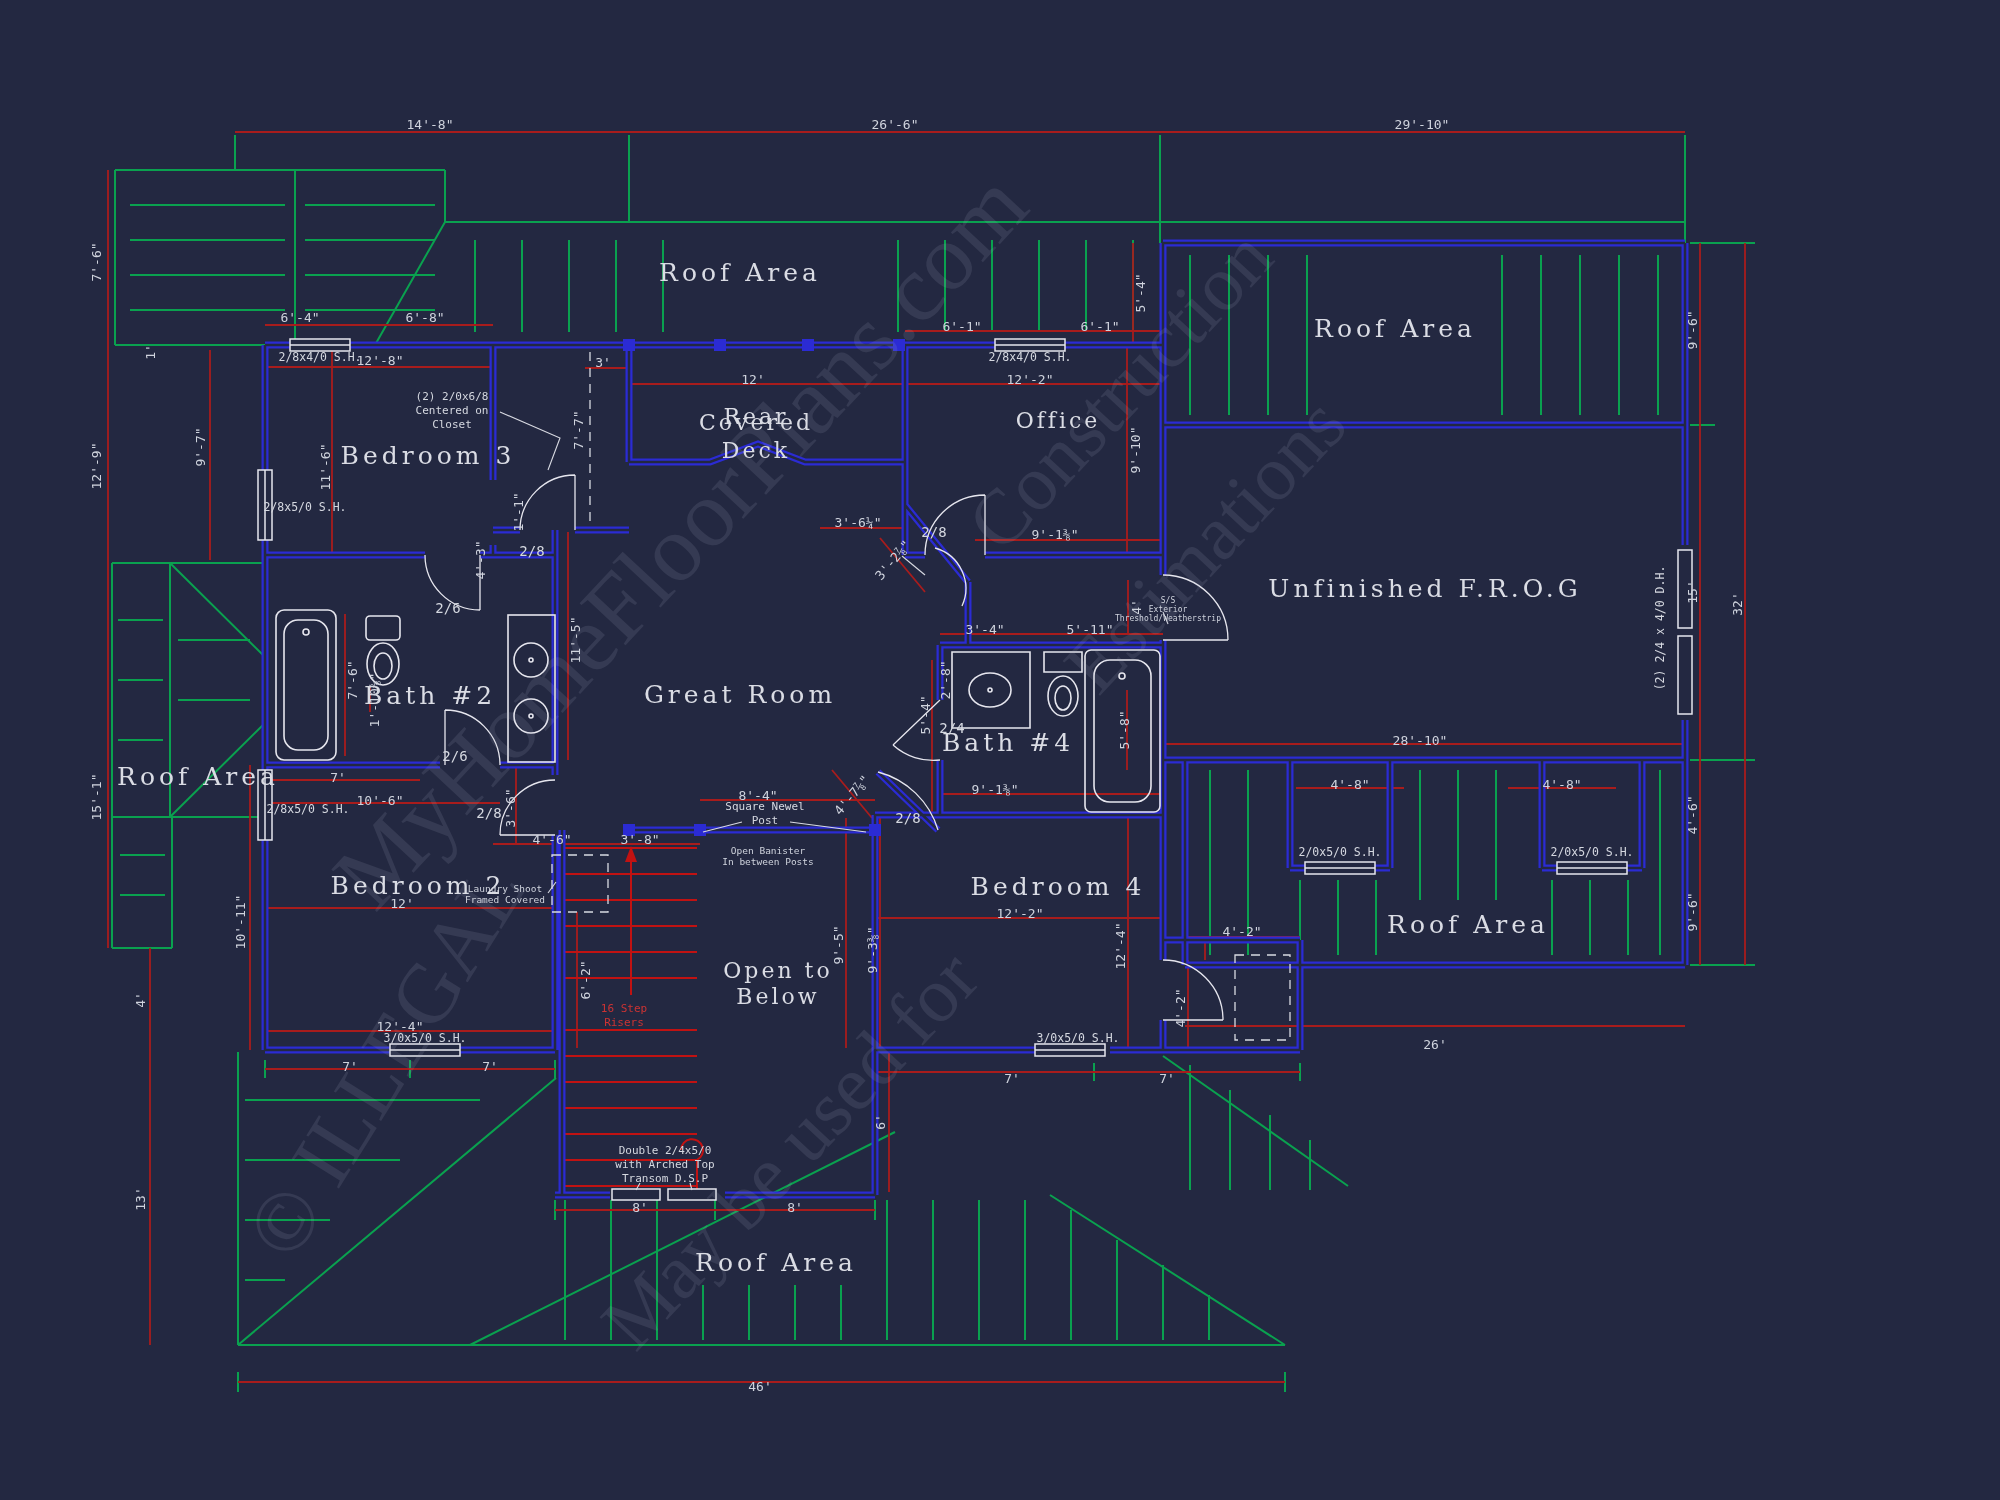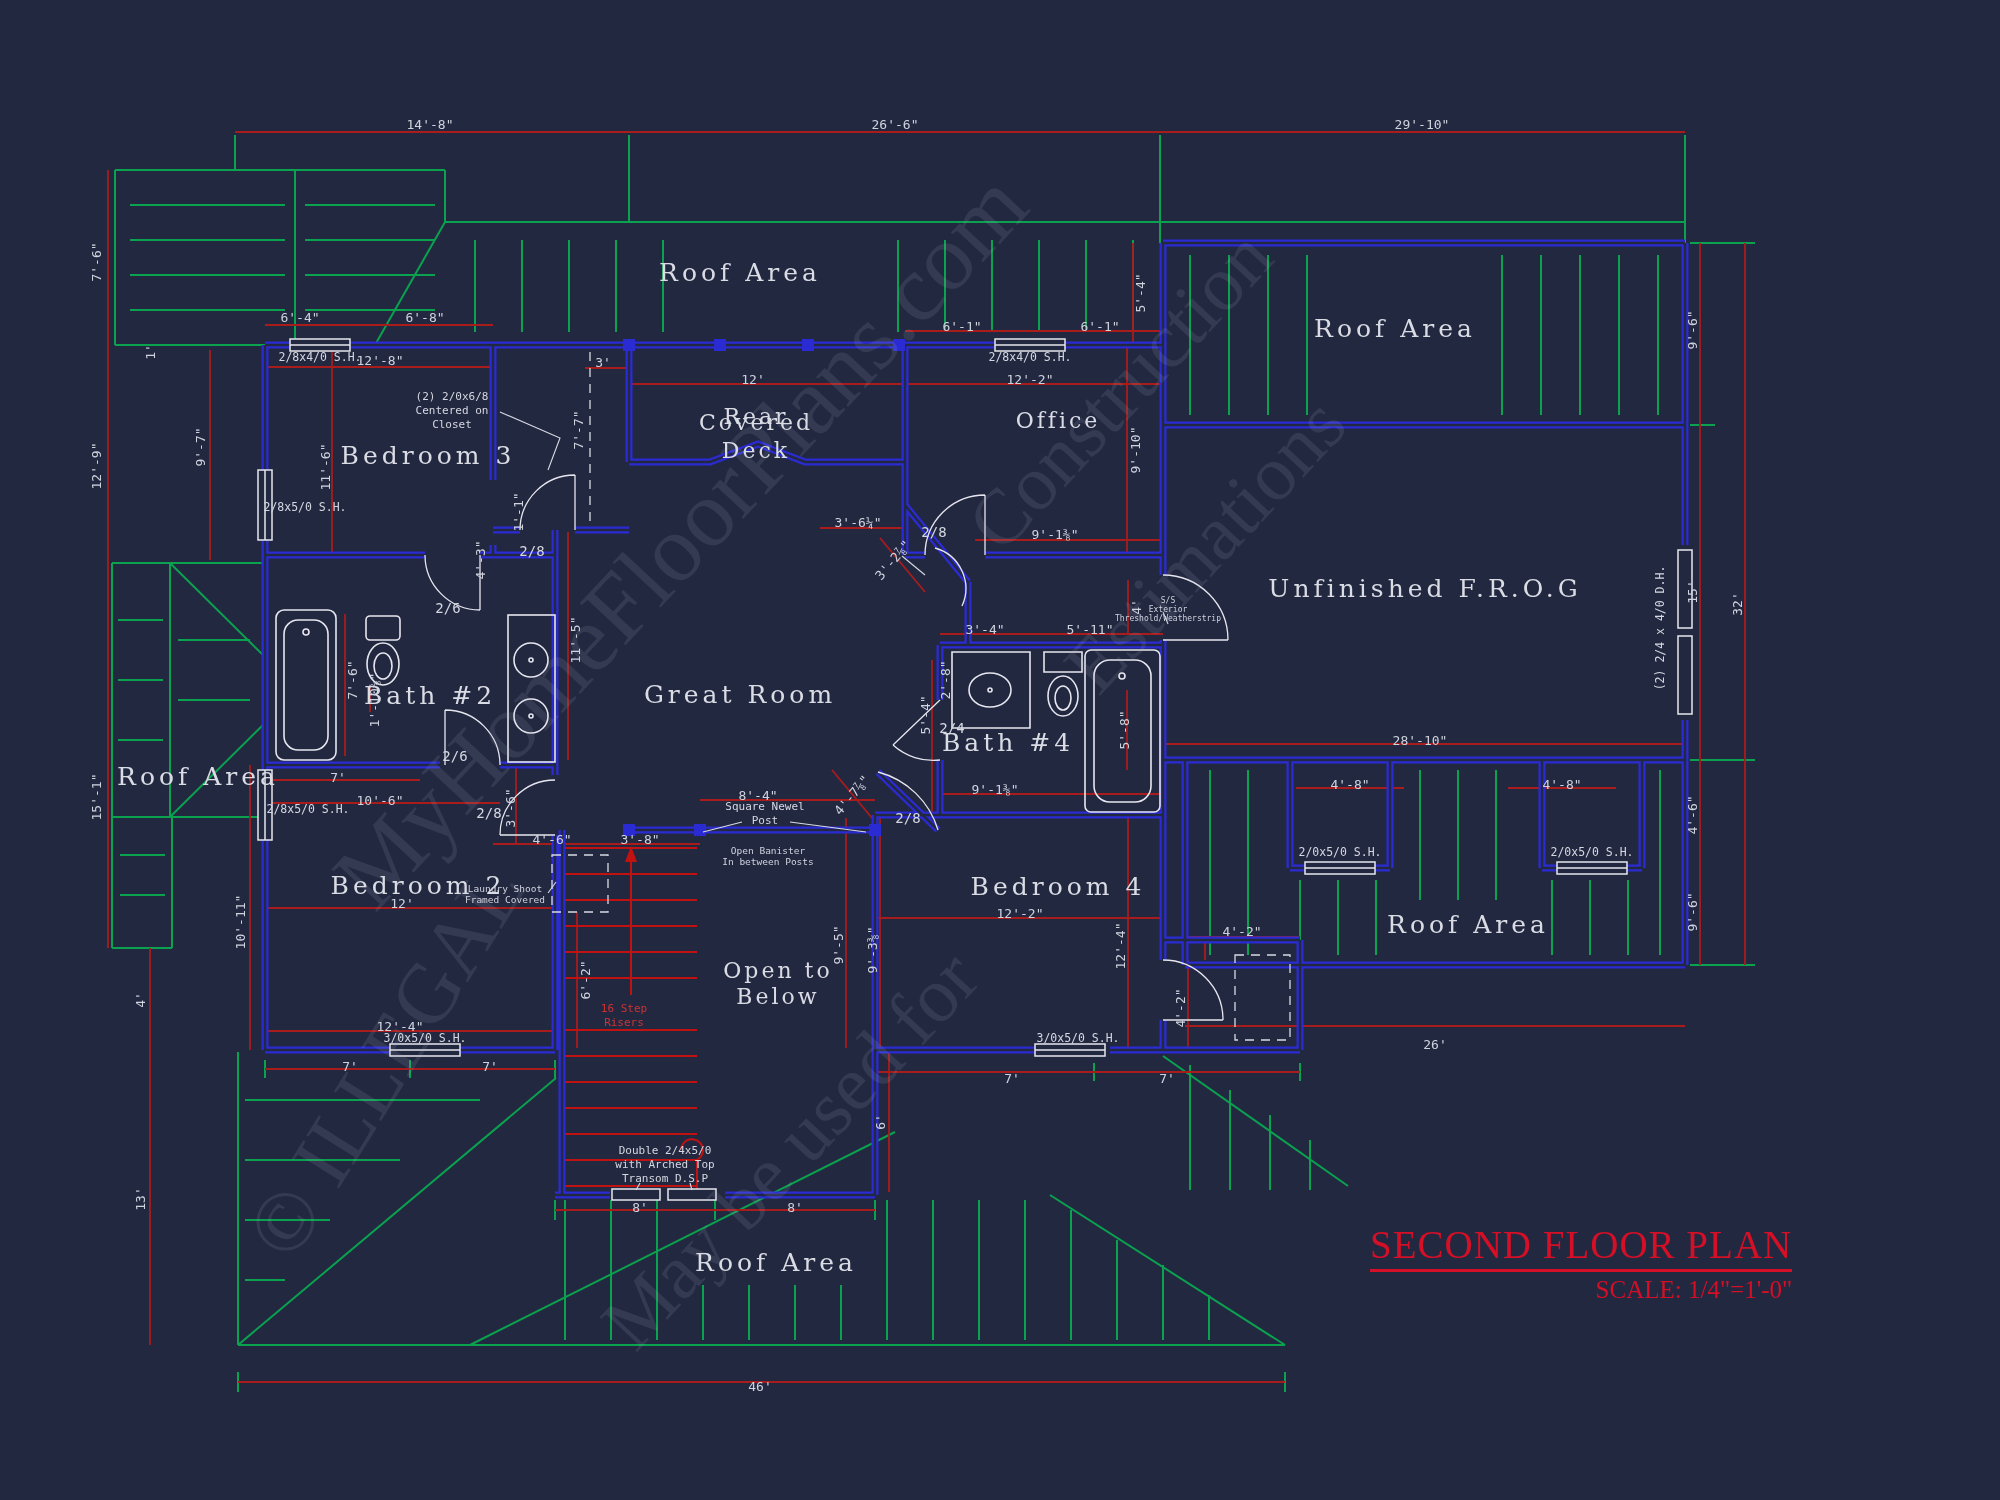--- a/index.html
+++ b/index.html
@@ -347,17 +347,13 @@
       <span class="lbl note" style="left: 665px; top: 1150px; transform: translate(-50%, -50%);">Double 2/4x5/0</span>
       <span class="lbl note" style="left: 665px; top: 1164px; transform: translate(-50%, -50%);">with Arched Top</span>
       <span class="lbl note" style="left: 665px; top: 1178px; transform: translate(-50%, -50%);">Transom D.S.P</span>
       <span class="lbl note3" style="left: 1168px; top: 600px; transform: translate(-50%, -50%);">S/S</span>
       <span class="lbl note3" style="left: 1168px; top: 609px; transform: translate(-50%, -50%);">Exterior</span>
       <span class="lbl note3" style="left: 1168px; top: 618px; transform: translate(-50%, -50%);">Threshold/Weatherstrip</span>
       <span class="lbl rednote" style="left: 624px; top: 1008px; transform: translate(-50%, -50%);">16 Step</span>
       <span class="lbl rednote" style="left: 624px; top: 1022px; transform: translate(-50%, -50%);">Risers</span>
     </div>
 
-  <div id="title-block">
-    <div id="title-main">SECOND FLOOR PLAN</div>
-    <div id="title-scale">SCALE: 1/4"=1'-0"</div>
-  </div>
 </div>
 
 </body></html>

